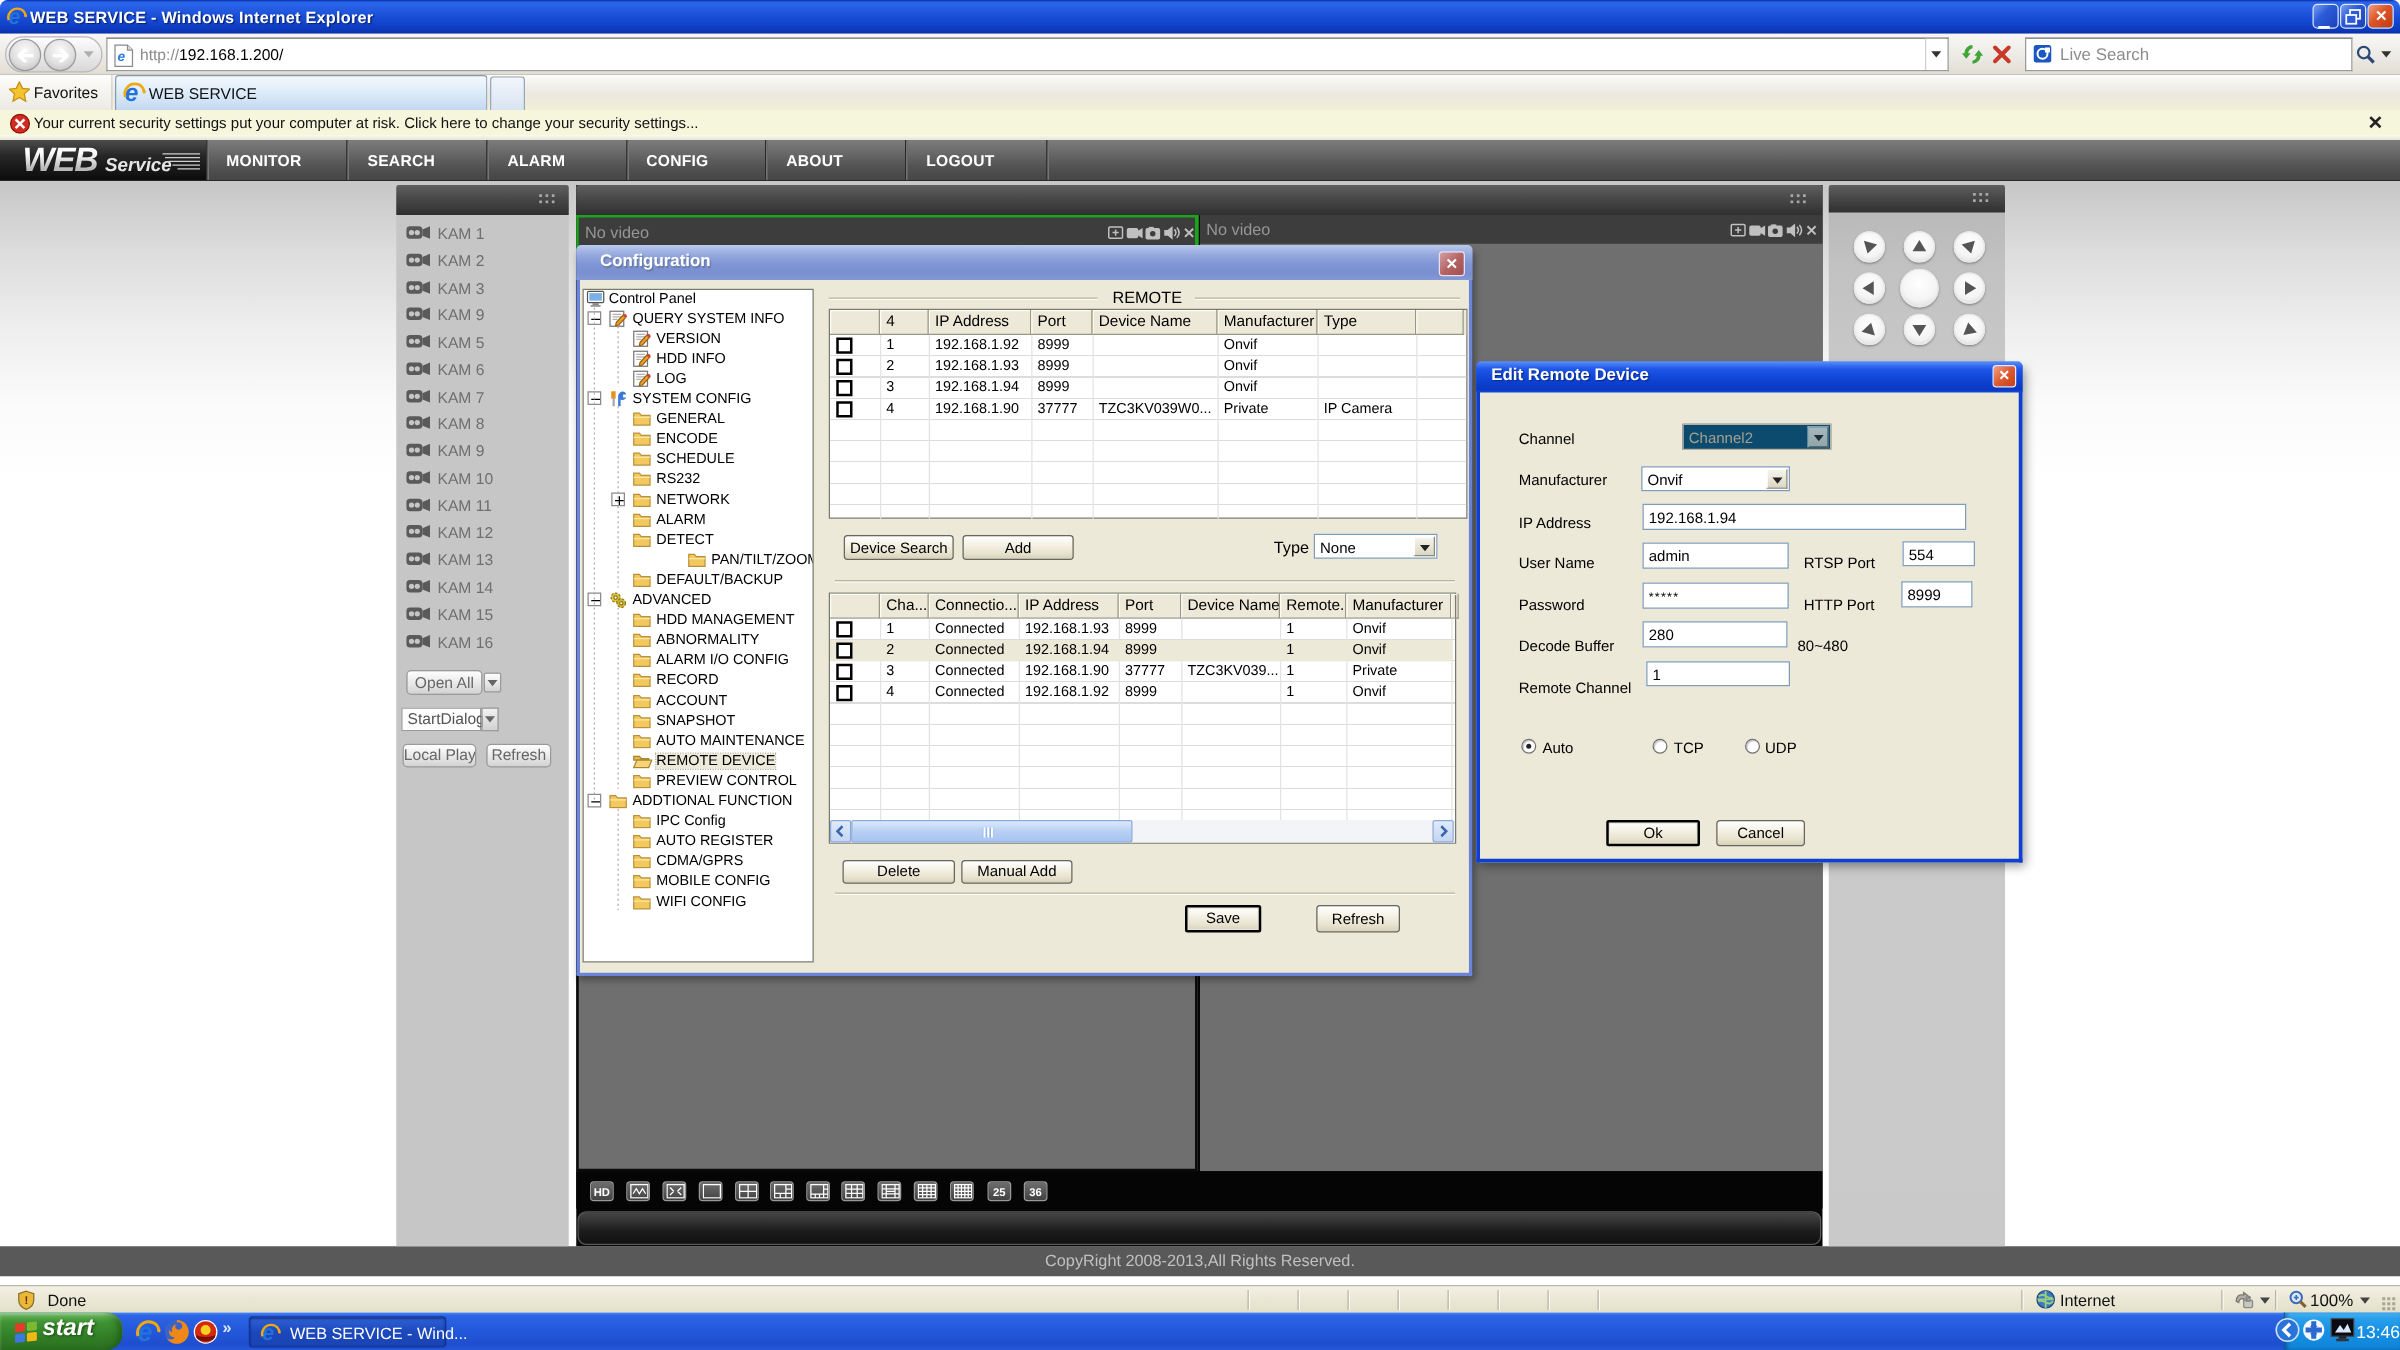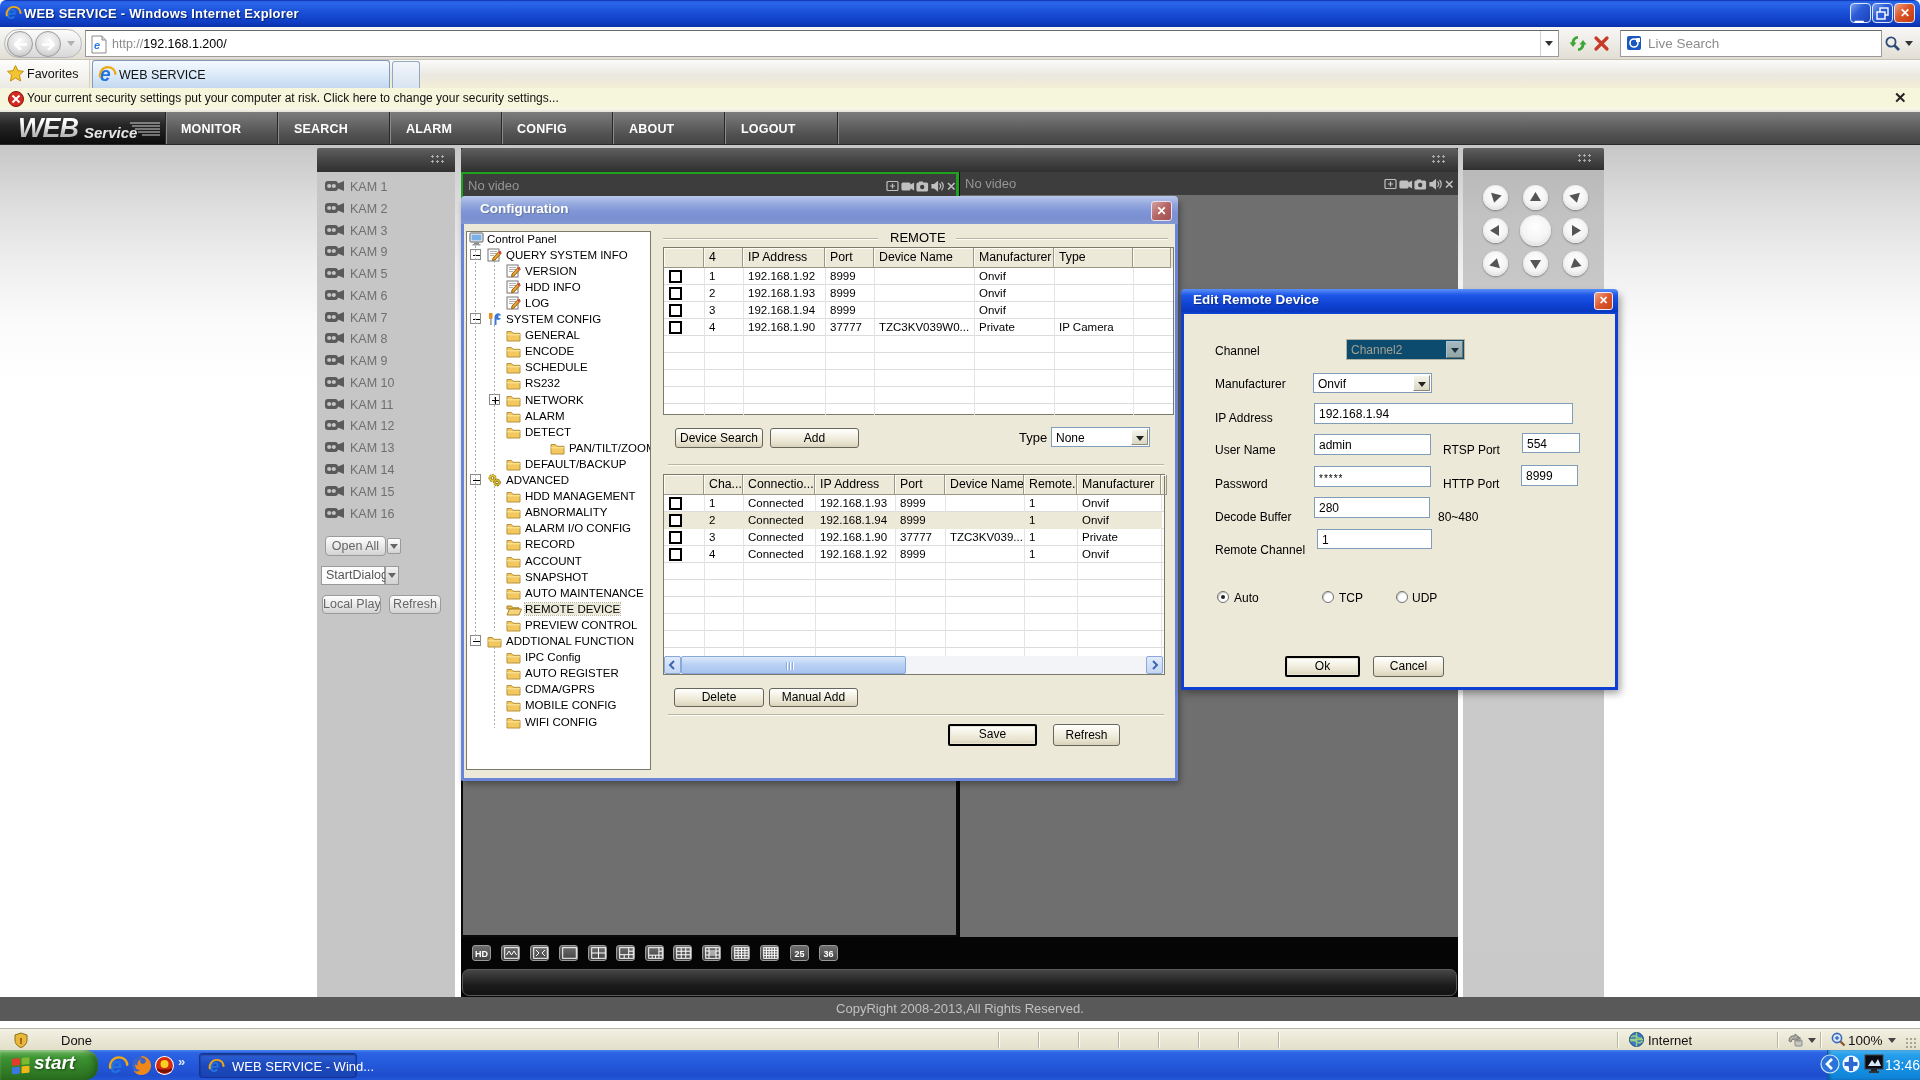--- a/index.html
+++ b/index.html
@@ -933,21 +933,21 @@
             </svg></div>
       <div id="sthumb"></div>
       <div class="sbtn" style="left:482px;"><svg width="15" height="16">
               <path d="M6 4 L10 8 L6 12" stroke="#3a68b0" stroke-width="2" fill="none"></path>
             </svg></div>
     </div>
   </div>
   <div class="xbtn" style="left:210px;top:489px;width:90px;height:19px;line-height:17px;">Delete</div>
   <div class="xbtn" style="left:305px;top:489px;width:89px;height:19px;line-height:17px;">Manual Add</div>
   <div class="grpline" style="left:204px;top:515px;width:496px;"></div>
-  <div class="xbtn def" style="left:484px;top:525px;width:89px;height:22px;line-height:17px;">Save</div>
+  <div class="xbtn def" style="left:484px;top:525px;width:61px;height:22px;line-height:17px;">Save</div>
   <div class="xbtn" style="left:589px;top:525px;width:67px;height:22px;line-height:20px;">Refresh</div>
  </div>
  <div class="abs" id="edit">
   <div class="abs" id="edittitle">
         <span class="t">Edit Remote Device</span>
     <div class="abs" id="editx">
           <span class="xglyph" style="top:1px;font-size:11px;">✕</span>
         </div>
   </div>
   <span class="elbl" style="left:31px;top:52px;">Channel</span>
@@ -977,21 +977,21 @@
       <span class="elbl" style="left:228px;top:299px;">UDP</span>
   <div class="xbtn def" style="left:101px;top:364px;width:75px;height:21px;line-height:16px;">Ok</div>
   <div class="xbtn" style="left:189px;top:364px;width:71px;height:21px;line-height:19px;">Cancel</div>
  </div>
 </div>
 <div class="abs" id="statusbar">
  <svg class="abs" style="left:13px;top:3px;" width="16" height="16" viewBox="0 0 16 16">
       <path d="M8 1 L14 3 V8 C14 12 11 14.5 8 15.5 C5 14.5 2 12 2 8 V3 Z" fill="#e8b83a" stroke="#8a6d1f" stroke-width="1"></path>
       <text x="8" y="11.5" font-size="9" font-weight="bold" fill="#7a2800" text-anchor="middle">!</text>
     </svg>
- <span class="abs" style="left:38px;top:4px;font-size:13px;color:#111;margin-left:23px;">Done</span>
+ <span class="abs" style="left:38px;top:4px;font-size:13px;color:#111;">Done</span>
  <div class="abs ssep" style="left:998px;"></div>
     <div class="abs ssep" style="left:1038px;"></div>
     <div class="abs ssep" style="left:1078px;"></div>
     <div class="abs ssep" style="left:1118px;"></div>
     <div class="abs ssep" style="left:1158px;"></div>
     <div class="abs ssep" style="left:1198px;"></div>
     <div class="abs ssep" style="left:1238px;"></div>
     <div class="abs ssep" style="left:1278px;"></div>
     <div class="abs ssep" style="left:1617px;"></div>
  <svg class="abs" style="left:1629px;top:3px;" width="15" height="15" viewBox="0 0 15 15">

